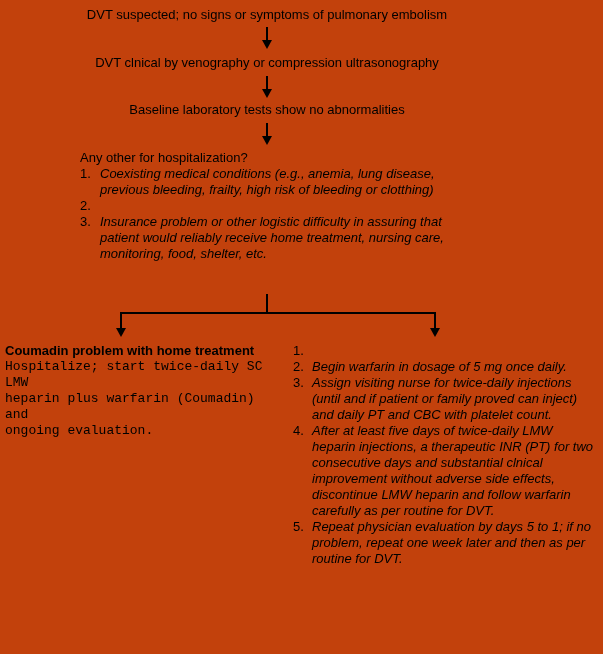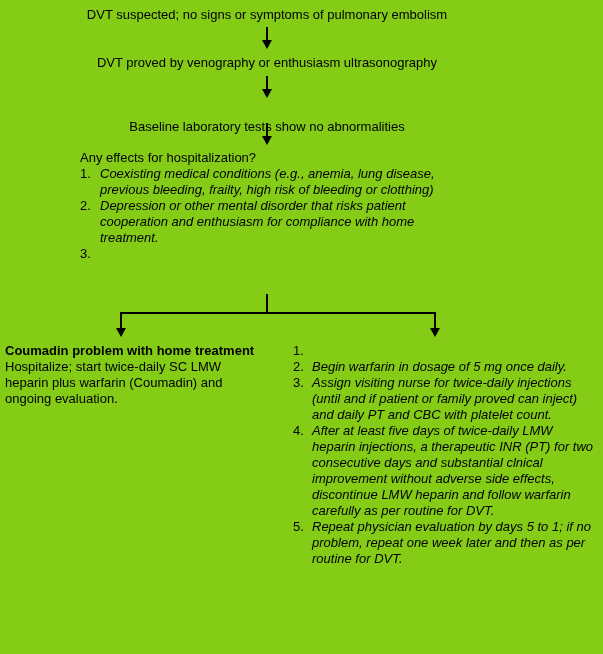--- a/index.html
+++ b/index.html
@@ -1,20 +1,20 @@
 <!DOCTYPE html>
 <html><head>
 <meta charset="utf-8">
 <style>
   html, body { margin: 0; padding: 0; background: #ffffff; }
   .canvas {
     position: relative;
     width: 603px;
     height: 654px;
-    background: #84cc16;
+    background: #c2410c;
     color: #000000;
     font-family: "Liberation Sans", sans-serif;
     font-size: 13px;
     line-height: 16px;
     overflow: hidden;
   }
   .center-line {
     position: absolute;
     left: 0;
     width: 534px;
@@ -32,69 +32,69 @@
   .arrow .head {
     width: 0; height: 0;
     border-left: 5px solid transparent;
     border-right: 5px solid transparent;
     border-top: 9px solid #000000;
   }
   .hline { position: absolute; height: 2px; background: #000000; }
   .vline { position: absolute; width: 2px; background: #000000; }
   .block { position: absolute; }
   .bold { font-weight: bold; white-space: nowrap; }
-  .pre { white-space: pre-line; }
+  .pre { white-space: pre-line; font-family: Liberation Mono, monospace; }
   .li { display: flex; }
   .li .num { flex: none; }
   .mid .num { width: 20px; }
   .right .num { width: 19px; }
   .li .txt { white-space: pre-line; font-style: italic; }
 </style>
 </head>
 <body>
 
 <div class="canvas">
 
   <div class="center-line" style="top:7px">DVT suspected; no signs or symptoms of pulmonary embolism</div>
 
   <div class="arrow" style="left:262px; top:27px">
     <div class="stem" style="height:13px"></div>
     <div class="head"></div>
   </div>
 
-  <div class="center-line" style="top:55px">DVT proved by venography or enthusiasm ultrasonography</div>
+  <div class="center-line" style="top:55px">DVT clnical by venography or compression ultrasonography</div>
 
   <div class="arrow" style="left:262px; top:76px">
     <div class="stem" style="height:13px"></div>
     <div class="head"></div>
   </div>
 
-  <div class="center-line" style="top:119px">Baseline laboratory tests show no abnormalities</div>
+  <div class="center-line" style="top:102px">Baseline laboratory tests show no abnormalities</div>
 
   <div class="arrow" style="left:262px; top:123px">
     <div class="stem" style="height:13px"></div>
     <div class="head"></div>
   </div>
 
   <div class="block mid" style="left:80px; top:150px; width:385px">
-    <div>Any effects for hospitalization?</div>
+    <div>Any other for hospitalization?</div>
     <div>
         <div class="li">
         <span class="num">1.</span>
         <span class="txt">Coexisting medical conditions (e.g., anemia, lung disease,
 previous bleeding, frailty, high risk of bleeding or clotthing)</span>
       </div>
         <div class="li">
         <span class="num">2.</span>
-        <span class="txt">Depression or other mental disorder that risks patient
-cooperation and enthusiasm for compliance with home
-treatment.</span>
       </div>
         <div class="li">
         <span class="num">3.</span>
+        <span class="txt">Insurance problem or other logistic difficulty in assuring that
+patient would reliably receive home treatment, nursing care,
+monitoring, food, shelter, etc.</span>
       </div>
       </div>
   </div>
 
   <div class="vline" style="left:266px; top:294px; height:20px"></div>
   <div class="hline" style="left:120px; top:312px; width:316px"></div>
 
   <div class="arrow" style="left:116px; top:314px">
     <div class="stem" style="height:14px"></div>
     <div class="head"></div>

